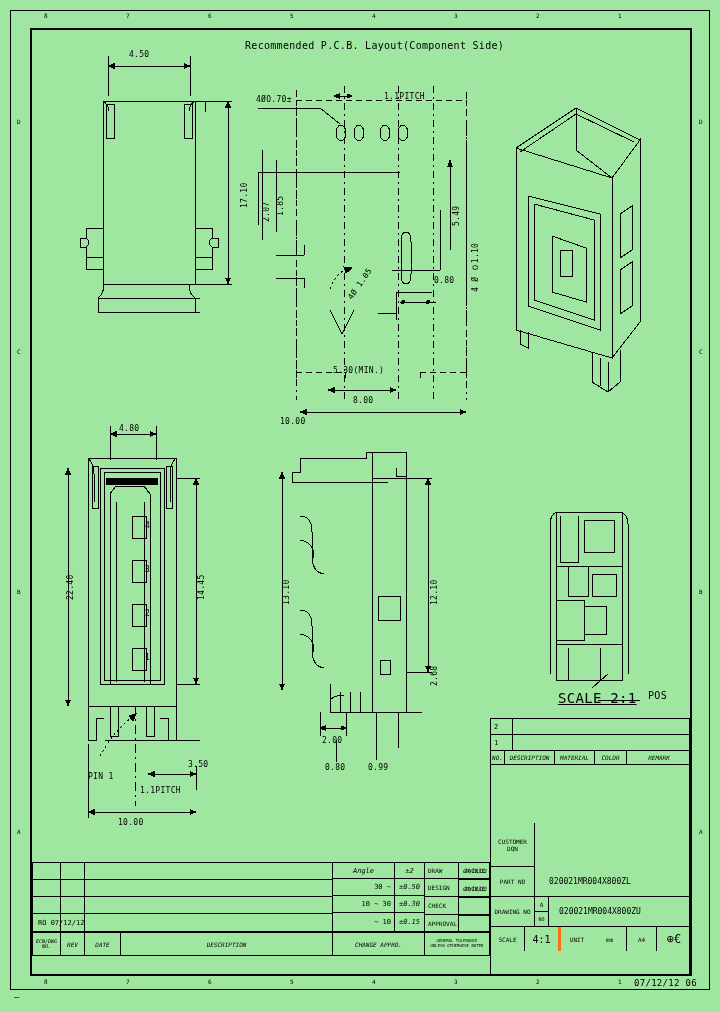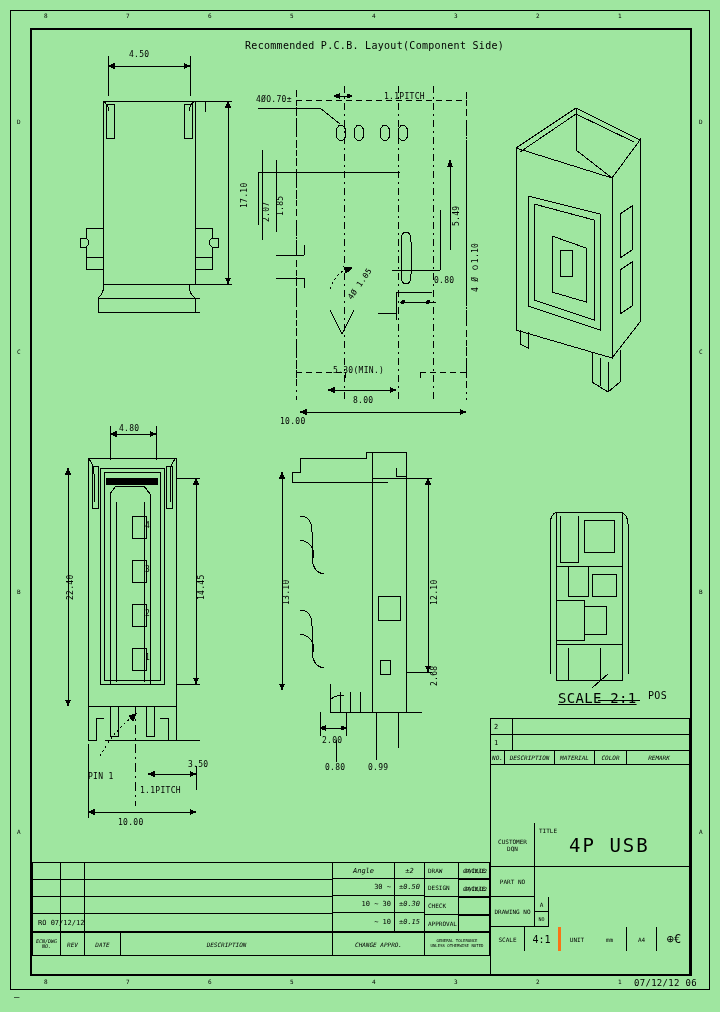--- a/index.html
+++ b/index.html
@@ -405,30 +405,32 @@
     <div class="cell ctr" style="left:14px;top:32px;width:50px;height:14px;border-bottom:1px solid #000;border-right:1px solid #000;font-size:6px;">DESCRIPTION</div>
     <div class="cell ctr" style="left:64px;top:32px;width:40px;height:14px;border-bottom:1px solid #000;border-right:1px solid #000;font-size:6px;">MATERIAL</div>
     <div class="cell ctr" style="left:104px;top:32px;width:32px;height:14px;border-bottom:1px solid #000;border-right:1px solid #000;font-size:6px;">COLOR</div>
     <div class="cell ctr" style="left:136px;top:32px;width:64px;height:14px;border-bottom:1px solid #000;font-size:6px;">REMARK</div>
 
 
     <div class="cell" style="left:0;top:104px;width:44px;height:44px;border-right:1px solid #000;border-bottom:1px solid #000;flex-direction:column;justify-content:center;align-items:center;font-size:6px;">
       <span>CUSTOMER</span>
       <span>DQN</span>
     </div>
-    <div class="cell" style="left:44px;top:104px;width:156px;height:44px;border-bottom:1px solid #000;">
-      <span style="font-size:6px;padding-left:4px;align-self:flex-start;margin-top:4px;">TITLE</span>
-      <span class="big" style="padding-left:12px;">4P USB</span>
-    </div>
 
     <div class="cell" style="left:0;top:148px;width:44px;height:30px;border-right:1px solid #000;border-bottom:1px solid #000;justify-content:center;font-size:6px;">PART NO</div>
+    <div class="cell" style="left:44px;top:148px;width:156px;height:30px;border-bottom:1px solid #000;font-size:8px;">
+      <span style="padding-left:14px;">020021MR004X800ZL</span>
+    </div>
 
     <div class="cell" style="left:0;top:178px;width:44px;height:30px;border-right:1px solid #000;border-bottom:1px solid #000;justify-content:center;font-size:6px;">DRAWING NO</div>
     <div class="cell" style="left:44px;top:178px;width:14px;height:15px;border-right:1px solid #000;border-bottom:1px solid #000;justify-content:center;font-size:6px;">A</div>
     <div class="cell" style="left:44px;top:193px;width:14px;height:15px;border-right:1px solid #000;border-bottom:1px solid #000;justify-content:center;font-size:5px;">NO</div>
+    <div class="cell" style="left:58px;top:178px;width:142px;height:30px;border-bottom:1px solid #000;font-size:8px;">
+      <span style="padding-left:10px;">020021MR004X800ZU</span>
+    </div>
 
     <div class="cell" style="left:0;top:208px;width:34px;height:24px;border-right:1px solid #000;justify-content:center;font-size:6px;">SCALE</div>
     <div class="cell" style="left:34px;top:208px;width:36px;height:24px;border-right:3px solid #f97316;justify-content:center;font-size:10px;">4:1</div>
     <div class="cell" style="left:70px;top:208px;width:32px;height:24px;justify-content:center;font-size:6px;">UNIT</div>
     <div class="cell" style="left:102px;top:208px;width:34px;height:24px;border-right:1px solid #000;justify-content:center;font-size:6px;">mm</div>
     <div class="cell" style="left:136px;top:208px;width:30px;height:24px;border-right:1px solid #000;justify-content:center;font-size:6px;">A4</div>
     <div class="cell" style="left:166px;top:208px;width:34px;height:24px;justify-content:center;font-size:12px;">⊕€</div>
   </div>
 
   <div class="tb" style="left:32px;top:862px;width:458px;height:94px;border:0;">

